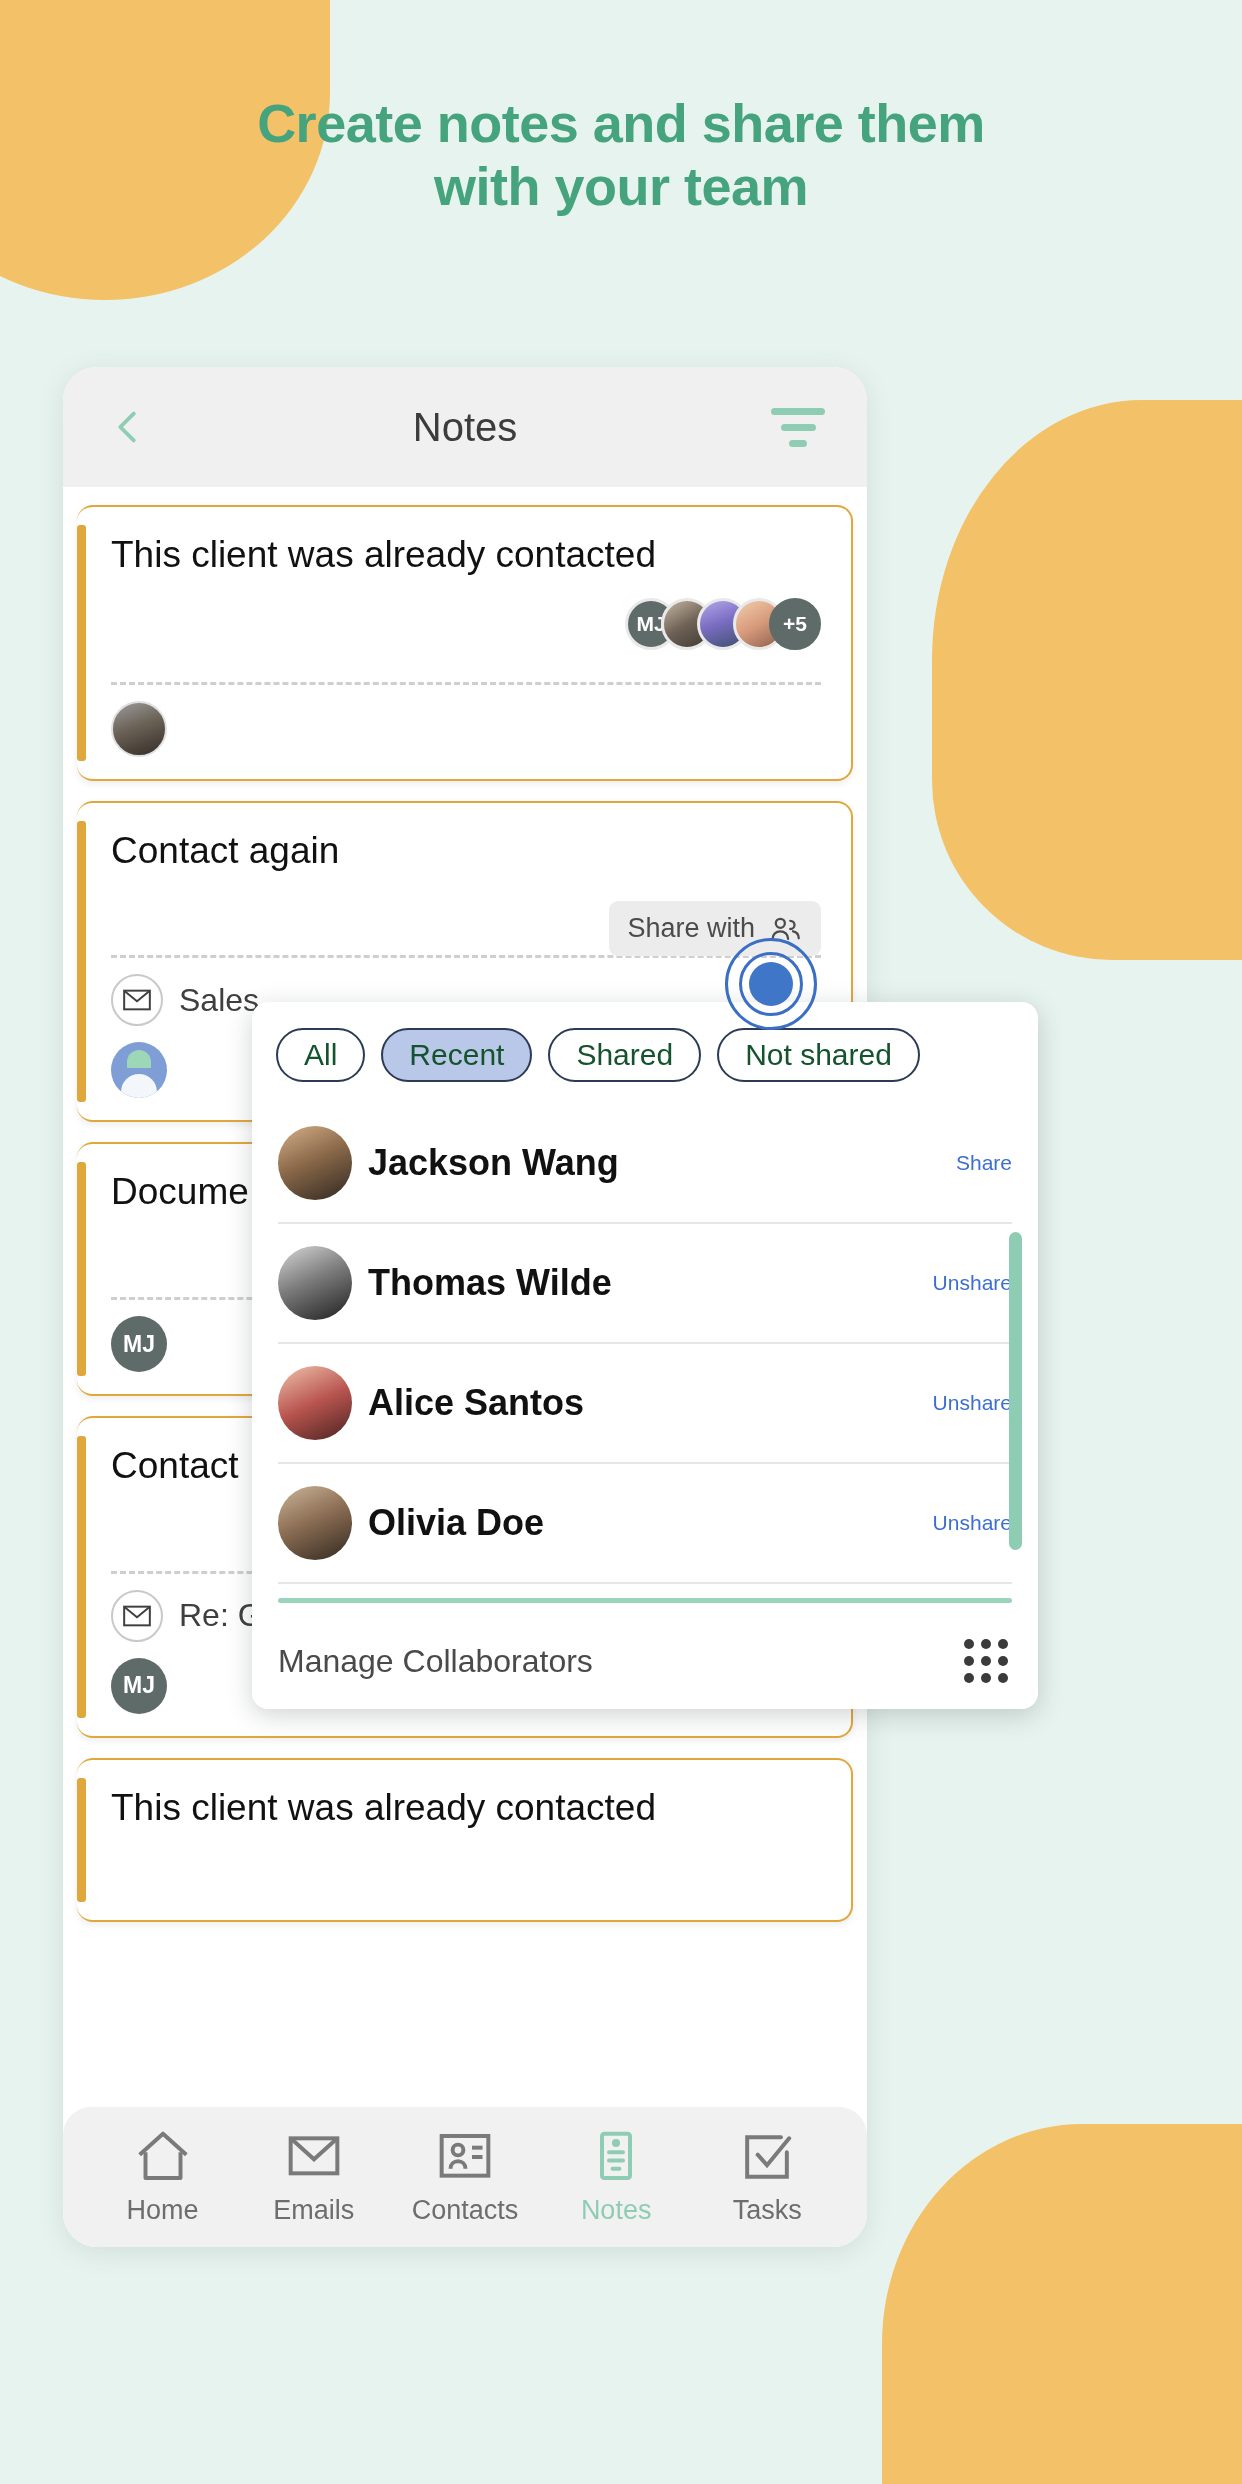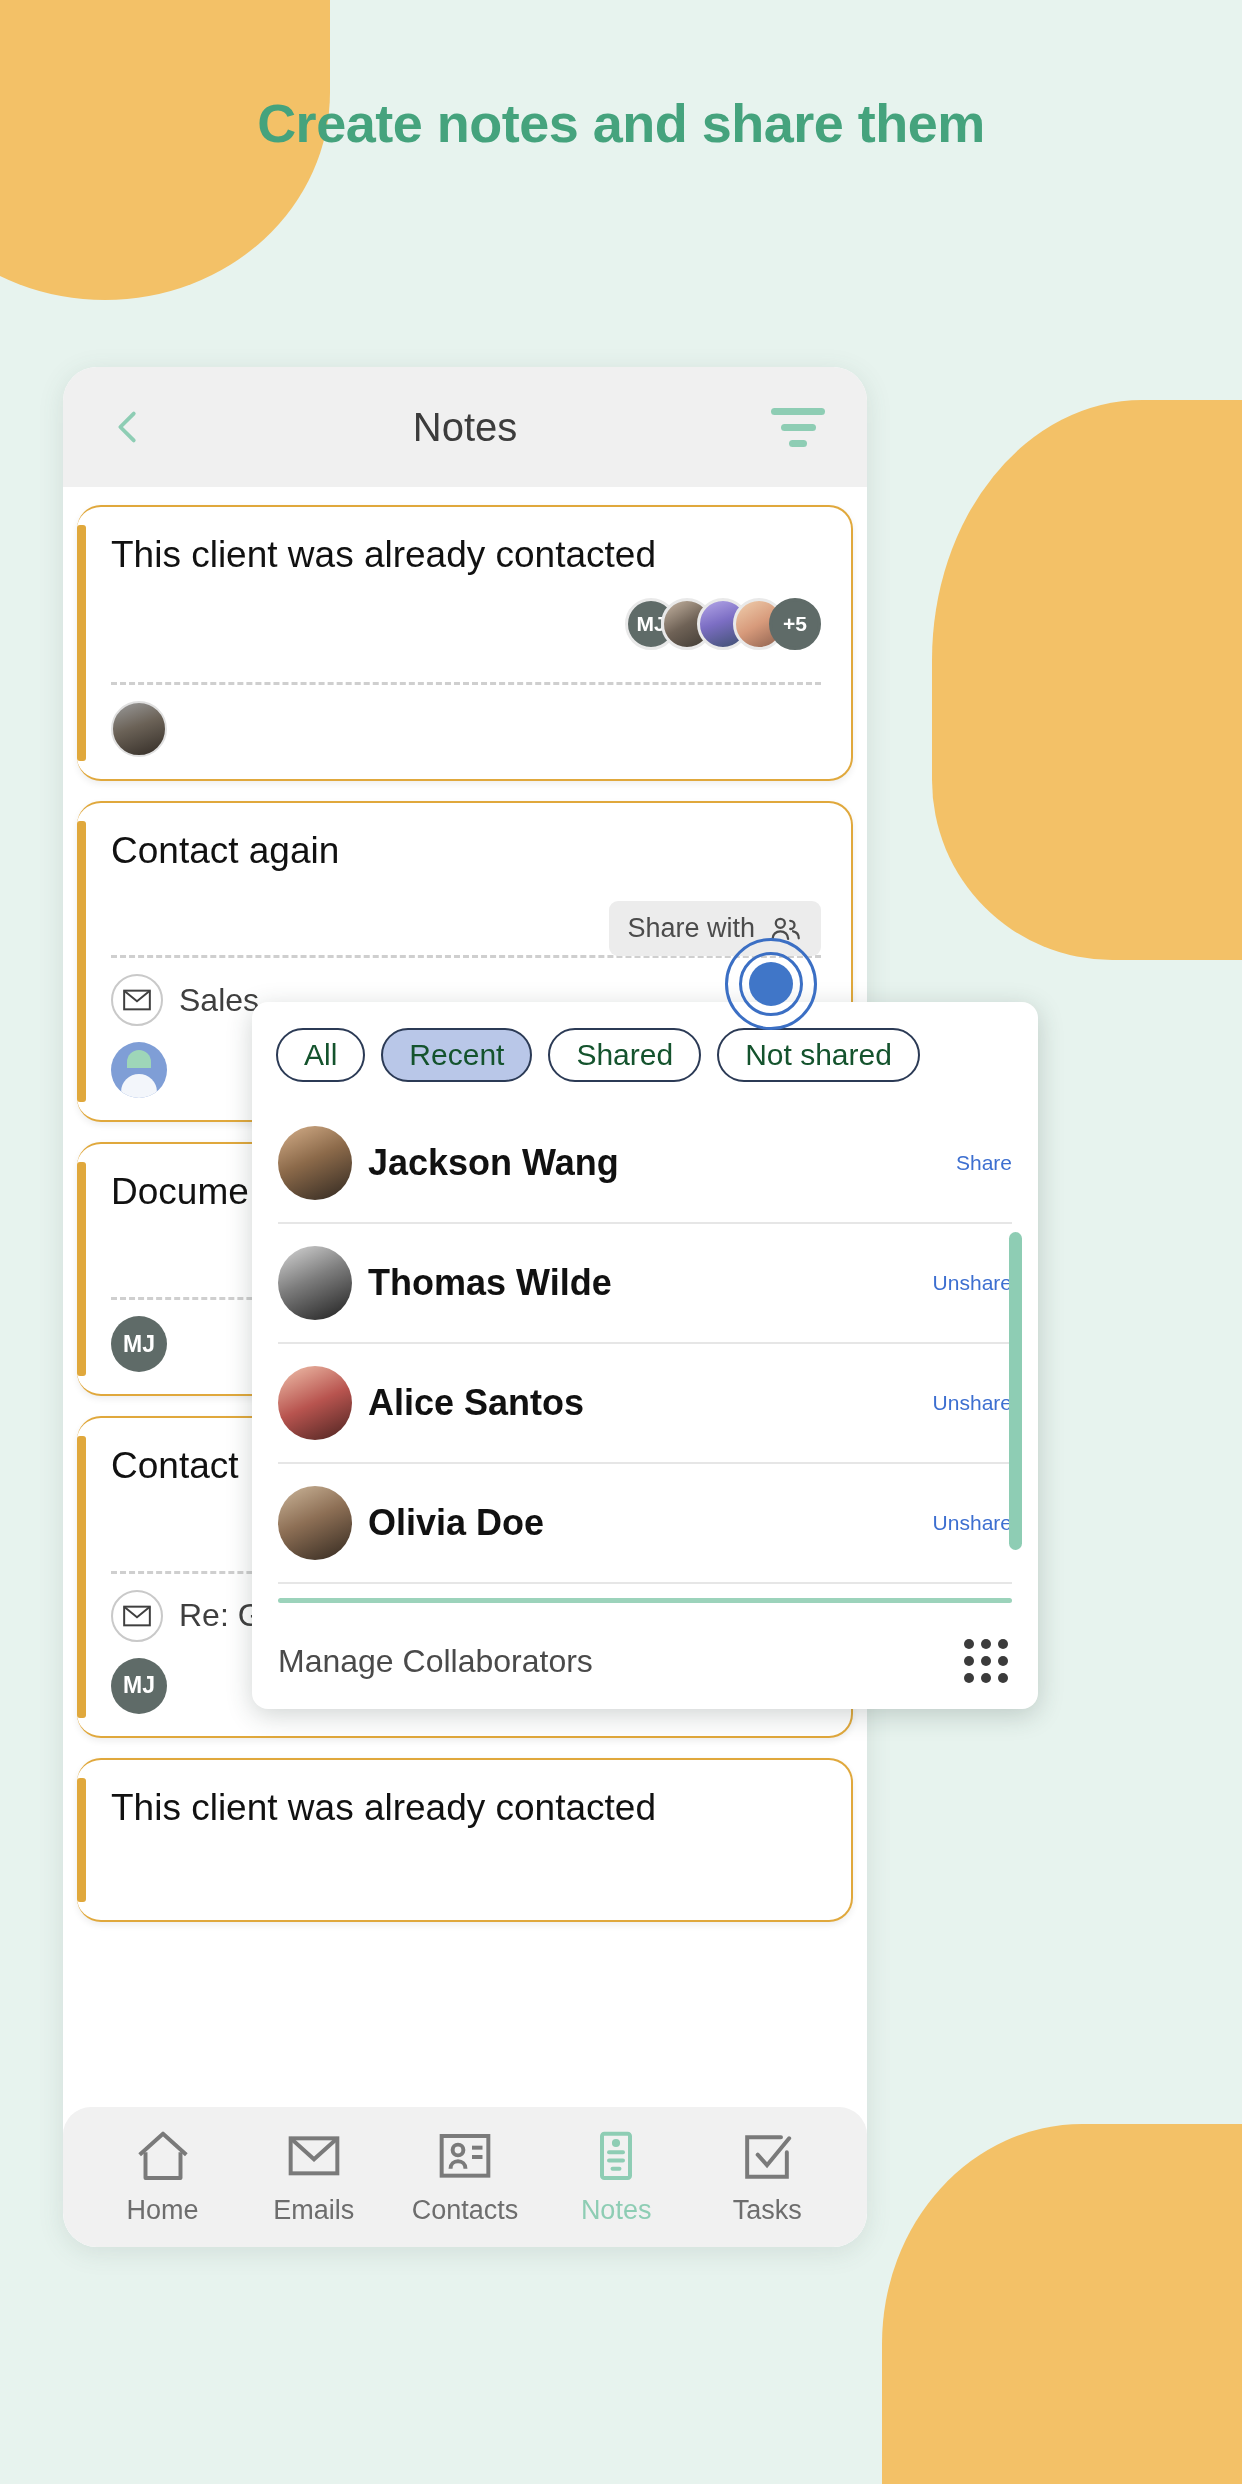--- a/index.html
+++ b/index.html
@@ -86,21 +86,21 @@
     height: calc(1880px - 120px);
     position: relative;
   }
 
   
   .note-card {
     position: relative;
     background: #ffffff;
     border: 2px solid #e0a83c;
     border-left: none;
-    border-radius: 24px;
+    border-radius: 16px;
     margin-bottom: 20px;
     padding: 28px 30px 22px 34px;
     box-shadow: 0 3px 7px rgba(0,0,0,.07);
   }
   .note-card::before {
     content: "";
     position: absolute;
     left: 0; top: 18px; bottom: 18px;
     width: 9px;
     background: #e0a83c;
@@ -298,20 +298,21 @@
 </style>
 </head>
 <body>
 
 <div class="blob blob-tl"></div>
 <div class="blob blob-tr"></div>
 <div class="blob blob-br"></div>
 
 <div class="headline">
   <div>Create notes and share them</div>
+  <div>with your team</div>
 </div>
 
 <div class="phone">
 
   <div class="phone-header">
     <span>
       <svg class="back-chevron" viewBox="0 0 24 24" fill="none" stroke="#8ecdb4" stroke-width="2" stroke-linecap="round" stroke-linejoin="round">
         <polyline points="15 5 8 12 15 19"></polyline>
       </svg>
     </span>

